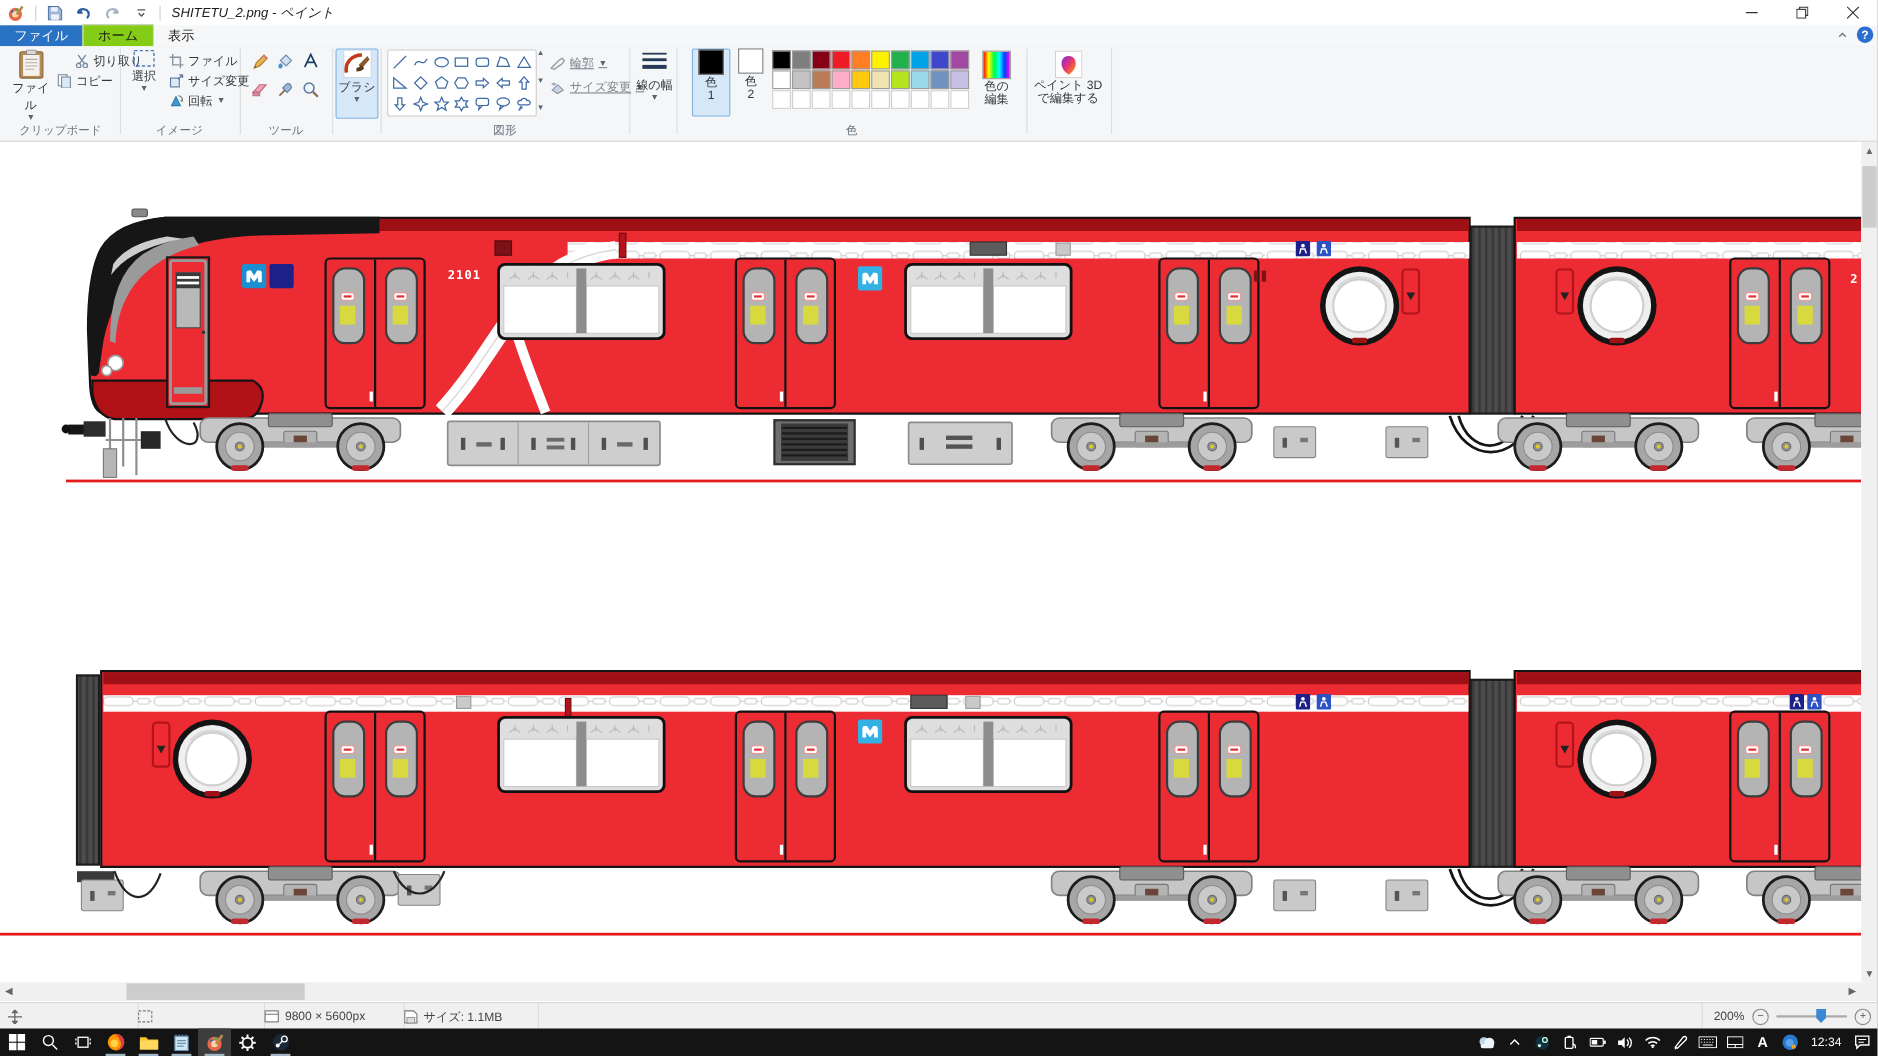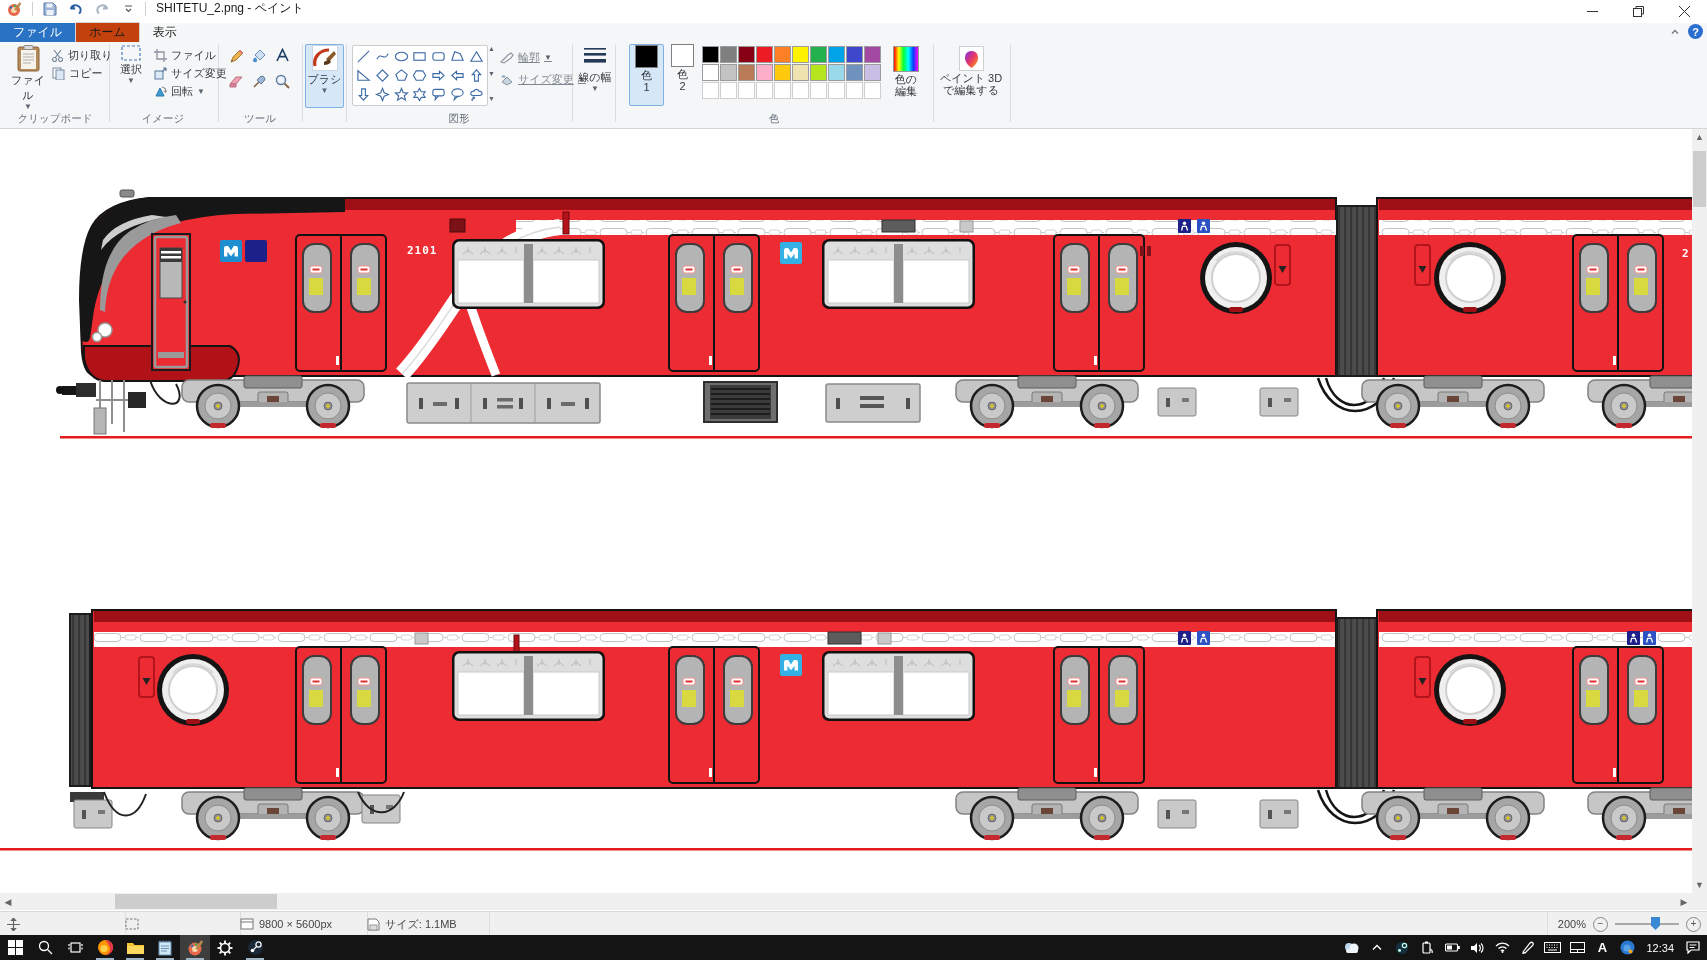--- a/index.html
+++ b/index.html
@@ -1,31 +1,31 @@
 <!DOCTYPE html>
 <html style="--body_red: #ed2b33; --roof_red: #9e1016; --ground_line_red: #e31b1b; --metro_logo_blue: #1b8fd0; --metro_logo_blue_light: #33b1e4; --badge_navy: #1d2088; --badge_blue: #2d52c4; --sticker_yellow: #d8d93f;"><head>
 <meta charset="utf-8">
 <style>
   html,body{margin:0;padding:0;background:#888;}
   #app{position:relative;width:1707px;height:960px;background:#fff;overflow:hidden;
        font-family:"Liberation Sans","DejaVu Sans",sans-serif;font-size:12px;color:#222;
        -webkit-font-smoothing:antialiased;}
   
-  #titlebar{position:absolute;left:0;top:0;width:100%;height:23px;background:#fff;display:flex;align-items:flex-start;}
+  #titlebar{position:absolute;left:0;top:0;width:100%;height:23px;background:#fff;display:flex;align-items:center;font-style:italic;}
   .qat{display:flex;align-items:center;gap:8px;padding-left:6px;}
   .qat .sep{width:1px;height:14px;background:#d0d0d0;}
   .tbtn{display:flex;align-items:center;justify-content:center;width:18px;height:18px;}
   #title-text{margin-left:10px;font-size:12px;color:#1a1a1a;white-space:nowrap;}
   #wincontrols{position:absolute;right:0;top:0;height:23px;display:flex;}
   #wincontrols .wc{width:46px;height:23px;display:flex;align-items:center;justify-content:center;}
   
   #tabrow{position:absolute;left:0;top:23px;width:100%;height:19px;background:#f6f7f8;border-bottom:1px solid #e3e3e3;display:flex;align-items:flex-end;}
   .tab{height:19px;line-height:19px;padding:0 13px;font-size:12px;color:#1a1a1a;}
   .tab.file{background:#2a72c3;color:#fff;}
-  .tab.active{background:#c2410c;border:1px solid #d5d5d5;border-bottom:none;}
+  .tab.active{background:#84cc16;border:1px solid #d5d5d5;border-bottom:none;}
   #ribbon-right{position:absolute;right:4px;top:24px;display:flex;gap:8px;align-items:center;}
   #help-btn{width:15px;height:15px;border-radius:50%;background:#2a6fd0;color:#fff;font-size:11px;font-weight:bold;
             display:flex;align-items:center;justify-content:center;}
   
   #ribbon{position:absolute;left:0;top:42px;width:100%;height:86px;background:#f5f6f7;border-bottom:1px solid #d5d5d5;}
   .rdiv{position:absolute;top:2px;width:1px;height:78px;background:#dddddd;}
   .grouplabel{position:absolute;top:70px;font-size:10.5px;color:#68727d;text-align:center;transform:translateX(-50%);}
   .bigbtn{position:absolute;display:flex;flex-direction:column;align-items:center;gap:1px;font-size:11px;color:#32373c;text-align:center;}
   .bigbtn .caret{font-size:8px;color:#5a646e;line-height:6px;}
   .bigbtn.sel{background:#d6e8f8;border:1px solid #7fb2e3;border-radius:2px;}
@@ -163,21 +163,21 @@
     <div class="bigbtn" style="left:8px;top:3px;width:40px">
       <svg width="23" height="27" viewBox="0 0 23 27">
           <rect x="1" y="2" width="21" height="24" rx="2" fill="#b58a5a" stroke="#8a6438"></rect>
           <rect x="4" y="5" width="15" height="19" fill="#f5f2ec"></rect>
           <rect x="7" y="0.5" width="9" height="4" rx="1" fill="#d9d9d9" stroke="#8a8a8a"></rect>
           <path d="M6,9 h11 M6,12 h11 M6,15 h11 M6,18 h8" stroke="#b0b0b0"></path>
         </svg>
       <span>ファイル</span>
       <span class="caret">▼</span>
     </div>
-    <div class="smallbtn" style="left:51px;top:6px">
+    <div class="smallbtn" style="left:68px;top:6px">
       <svg width="13" height="13" viewBox="0 0 13 13">
           <path d="M3,1 L9,9 M10,1 L4,9" stroke="#7a8aa0" stroke-width="1.2"></path>
           <circle cx="3.5" cy="10.5" r="2" fill="none" stroke="#7a8aa0" stroke-width="1.2"></circle>
           <circle cx="9.5" cy="10.5" r="2" fill="none" stroke="#7a8aa0" stroke-width="1.2"></circle>
         </svg>
       <span>切り取り</span>
     </div>
     <div class="smallbtn" style="left:52px;top:24px">
       <svg width="13" height="13" viewBox="0 0 13 13">
           <rect x="1" y="1" width="8" height="10" fill="#fff" stroke="#7a8aa0"></rect>

